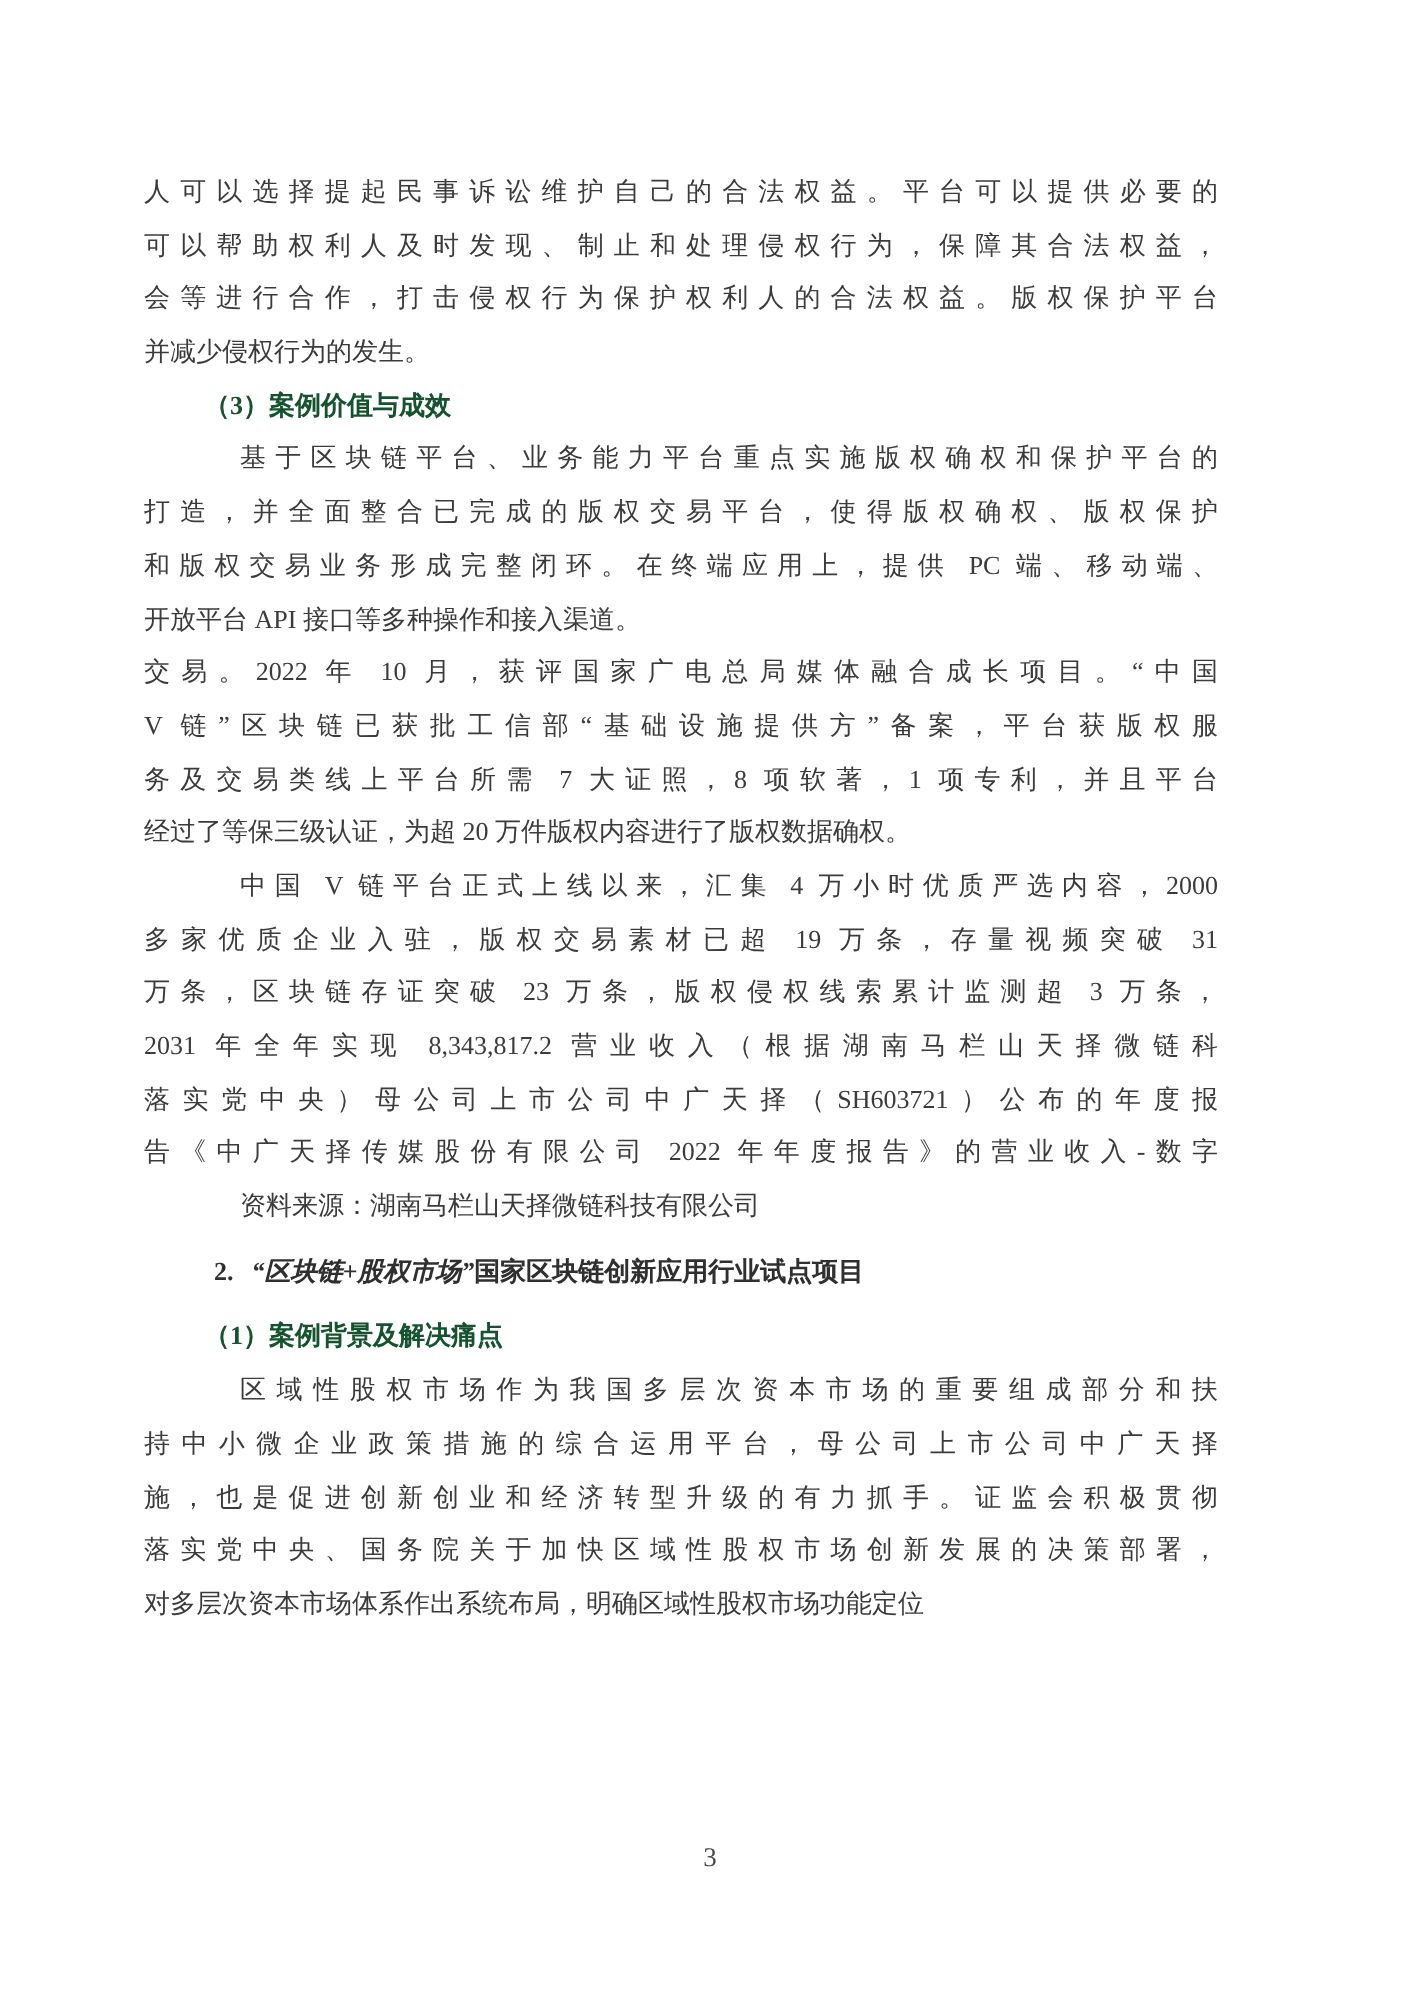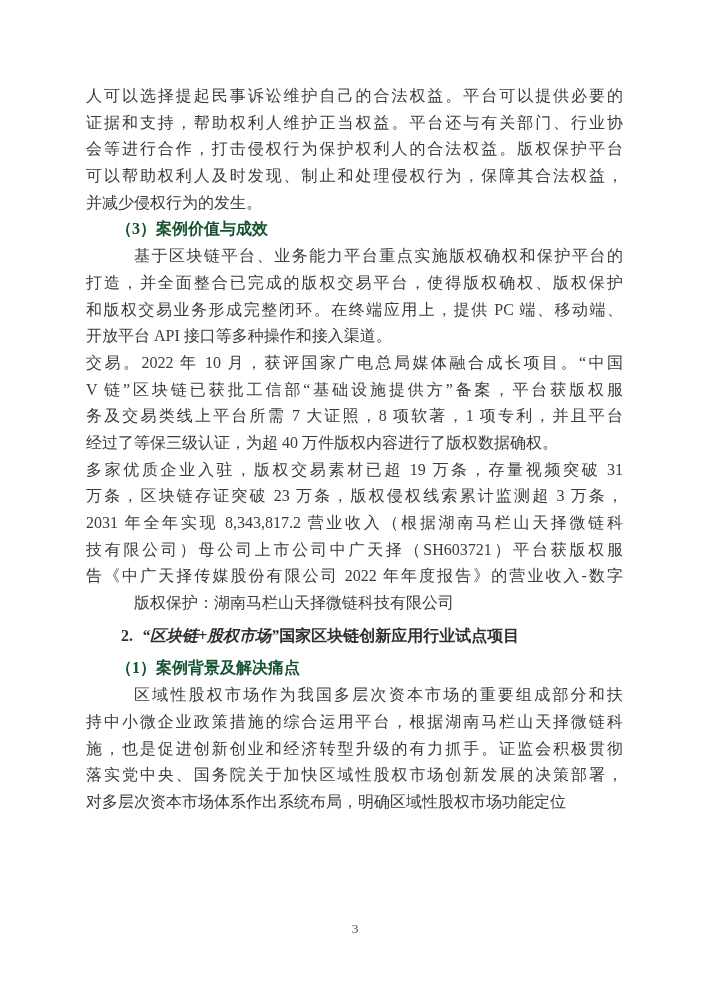--- a/index.html
+++ b/index.html
@@ -11,24 +11,24 @@
     position: relative;
     width: 710px;
     height: 1004px;
     background: #ffffff;
     overflow: hidden;
     font-family: "Liberation Serif", "DejaVu Serif", serif;
     color: #3b3b3b;
   }
   .doc-body {
     position: absolute;
-    left: 86px;
+    left: 72px;
     top: 83px;
     width: 537px;
-    font-size: 16px;
+    font-size: 13px;
     line-height: 26.7px;
     letter-spacing: 0;
   }
   .para { margin: 0; }
   .line {
     height: 26.7px;
     overflow: hidden;
   }
   
   .line.fill {
@@ -65,50 +65,50 @@
     color: #4a4a4a;
   }
 </style>
 </head>
 <body>
 
 <div class="page">
   <main class="doc-body" id="doc-body">
       <div class="para">
         <div class="line fill">人可以选择提起民事诉讼维护自己的合法权益。平台可以提供必要的</div>
-        <div class="line fill">证据和支持，帮助权利人维护正当权益。平台还与有关部门、行业协</div>
+        <div class="line fill">可以帮助权利人及时发现、制止和处理侵权行为，保障其合法权益，</div>
         <div class="line fill">会等进行合作，打击侵权行为保护权利人的合法权益。版权保护平台</div>
-        <div class="line fill">可以帮助权利人及时发现、制止和处理侵权行为，保障其合法权益，</div>
         <div class="line">并减少侵权行为的发生。</div>
       </div>
       <div class="heading">（3）案例价值与成效</div>
       <div class="para">
         <div class="line fill indent3">基于区块链平台、业务能力平台重点实施版权确权和保护平台的</div>
         <div class="line fill">打造，并全面整合已完成的版权交易平台，使得版权确权、版权保护</div>
         <div class="line fill">和版权交易业务形成完整闭环。在终端应用上，提供 PC 端、移动端、</div>
         <div class="line">开放平台 API 接口等多种操作和接入渠道。</div>
       </div>
       <div class="para">
         <div class="line fill">交易。2022 年 10 月，获评国家广电总局媒体融合成长项目。“中国</div>
         <div class="line fill">V 链”区块链已获批工信部“基础设施提供方”备案，平台获版权服</div>
         <div class="line fill">务及交易类线上平台所需 7 大证照，8 项软著，1 项专利，并且平台</div>
-        <div class="line">经过了等保三级认证，为超 40 万件版权内容进行了版权数据确权。</div>
+        <div class="line">经过了等保三级认证，为超 20 万件版权内容进行了版权数据确权。</div>
       </div>
       <div class="para">
+        <div class="line fill indent3">中国 V 链平台正式上线以来，汇集 4 万小时优质严选内容，2000</div>
         <div class="line fill">多家优质企业入驻，版权交易素材已超 19 万条，存量视频突破 31</div>
         <div class="line fill">万条，区块链存证突破 23 万条，版权侵权线索累计监测超 3 万条，</div>
         <div class="line fill">2031 年全年实现 8,343,817.2 营业收入（根据湖南马栏山天择微链科</div>
-        <div class="line fill">技有限公司）母公司上市公司中广天择（SH603721）平台获版权服</div>
+        <div class="line fill">落实党中央）母公司上市公司中广天择（SH603721）公布的年度报</div>
         <div class="line fill">告《中广天择传媒股份有限公司 2022 年年度报告》的营业收入-数字</div>
       </div>
-      <div class="source-line">版权保护：湖南马栏山天择微链科技有限公司</div>
+      <div class="source-line">资料来源：湖南马栏山天择微链科技有限公司</div>
       <div class="numbered-heading"><span class="num">2.</span><span class="quoted">“区块链+股权市场”</span><span>国家区块链创新应用行业试点项目</span></div>
       <div class="heading">（1）案例背景及解决痛点</div>
       <div class="para">
         <div class="line fill indent3">区域性股权市场作为我国多层次资本市场的重要组成部分和扶</div>
-        <div class="line fill">持中小微企业政策措施的综合运用平台，根据湖南马栏山天择微链科</div>
+        <div class="line fill">持中小微企业政策措施的综合运用平台，母公司上市公司中广天择</div>
         <div class="line fill">施，也是促进创新创业和经济转型升级的有力抓手。证监会积极贯彻</div>
         <div class="line fill">落实党中央、国务院关于加快区域性股权市场创新发展的决策部署，</div>
         <div class="line">对多层次资本市场体系作出系统布局，明确区域性股权市场功能定位</div>
       </div>
     </main>
   <div class="page-number">3</div>
 </div>
 
 </body></html>

